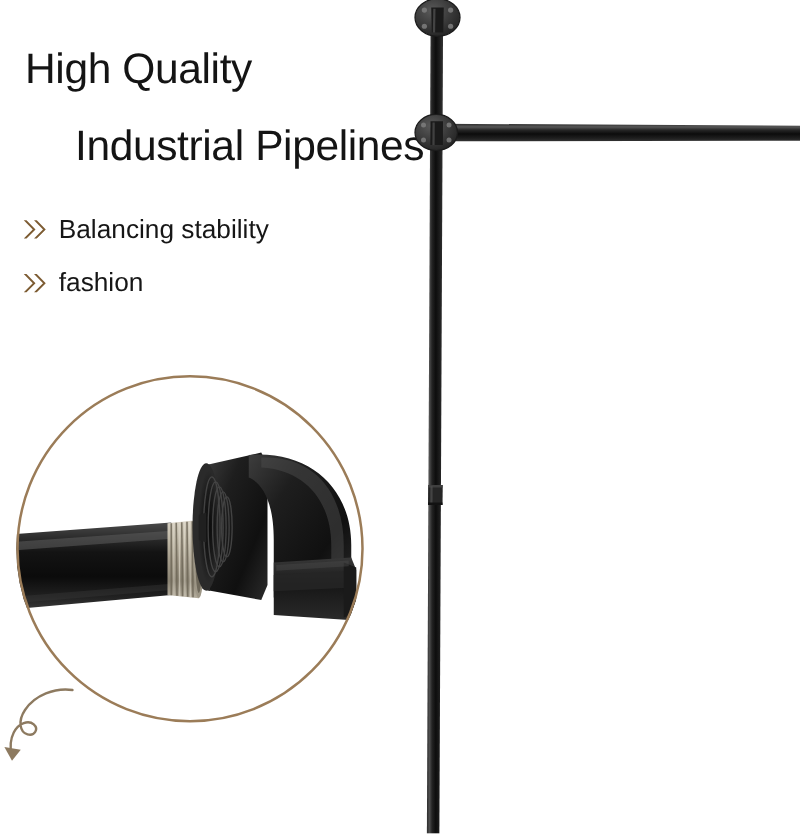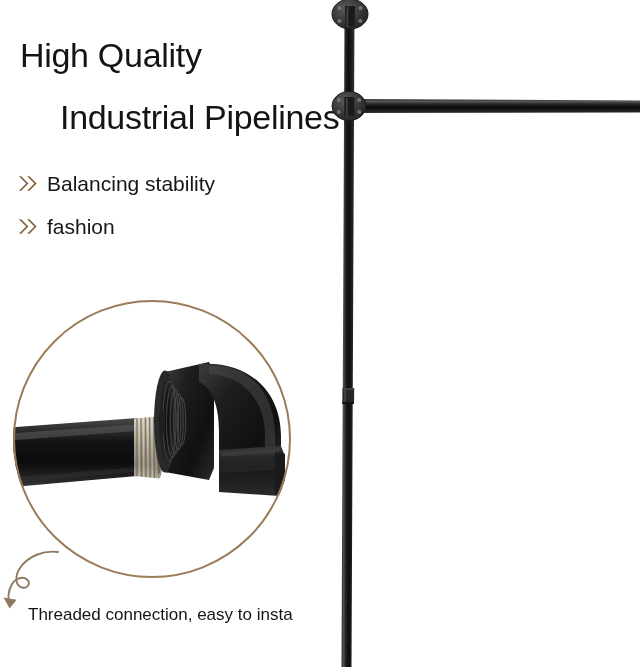--- a/index.html
+++ b/index.html
@@ -243,21 +243,20 @@
 
   <div id="curly-arrow">
     <svg viewBox="0 0 62 66" width="62" height="66" xmlns="http://www.w3.org/2000/svg">
       <path d="M58 4 C44 2 28 8 20 20 C14 29 16 38 22 39.5
                C28 41 31 35 27 31.5 C23 28 15 30 11 38
                C8.2 43.6 8 50 9.2 56" fill="none" stroke="#8d7a60" stroke-width="1.9" stroke-linecap="round"></path>
       <path d="M3.5 49.5 L9.6 60.5 L16.6 51.8 Z" fill="#8d7a60"></path>
     </svg>
   </div>
 
-  <div id="caption">Threaded connection, easy to insta</div>
 
   <div id="pipe-rack">
     <svg viewBox="0 0 330 667" width="330" height="667" xmlns="http://www.w3.org/2000/svg">
       <defs>
         <linearGradient id="vPipe" x1="0" y1="0" x2="1" y2="0">
           <stop offset="0%" stop-color="#2c2c2c"></stop>
           <stop offset="16%" stop-color="#4e4e4e"></stop>
           <stop offset="32%" stop-color="#232323"></stop>
           <stop offset="55%" stop-color="#0d0d0d"></stop>
           <stop offset="80%" stop-color="#1f1f1f"></stop>

